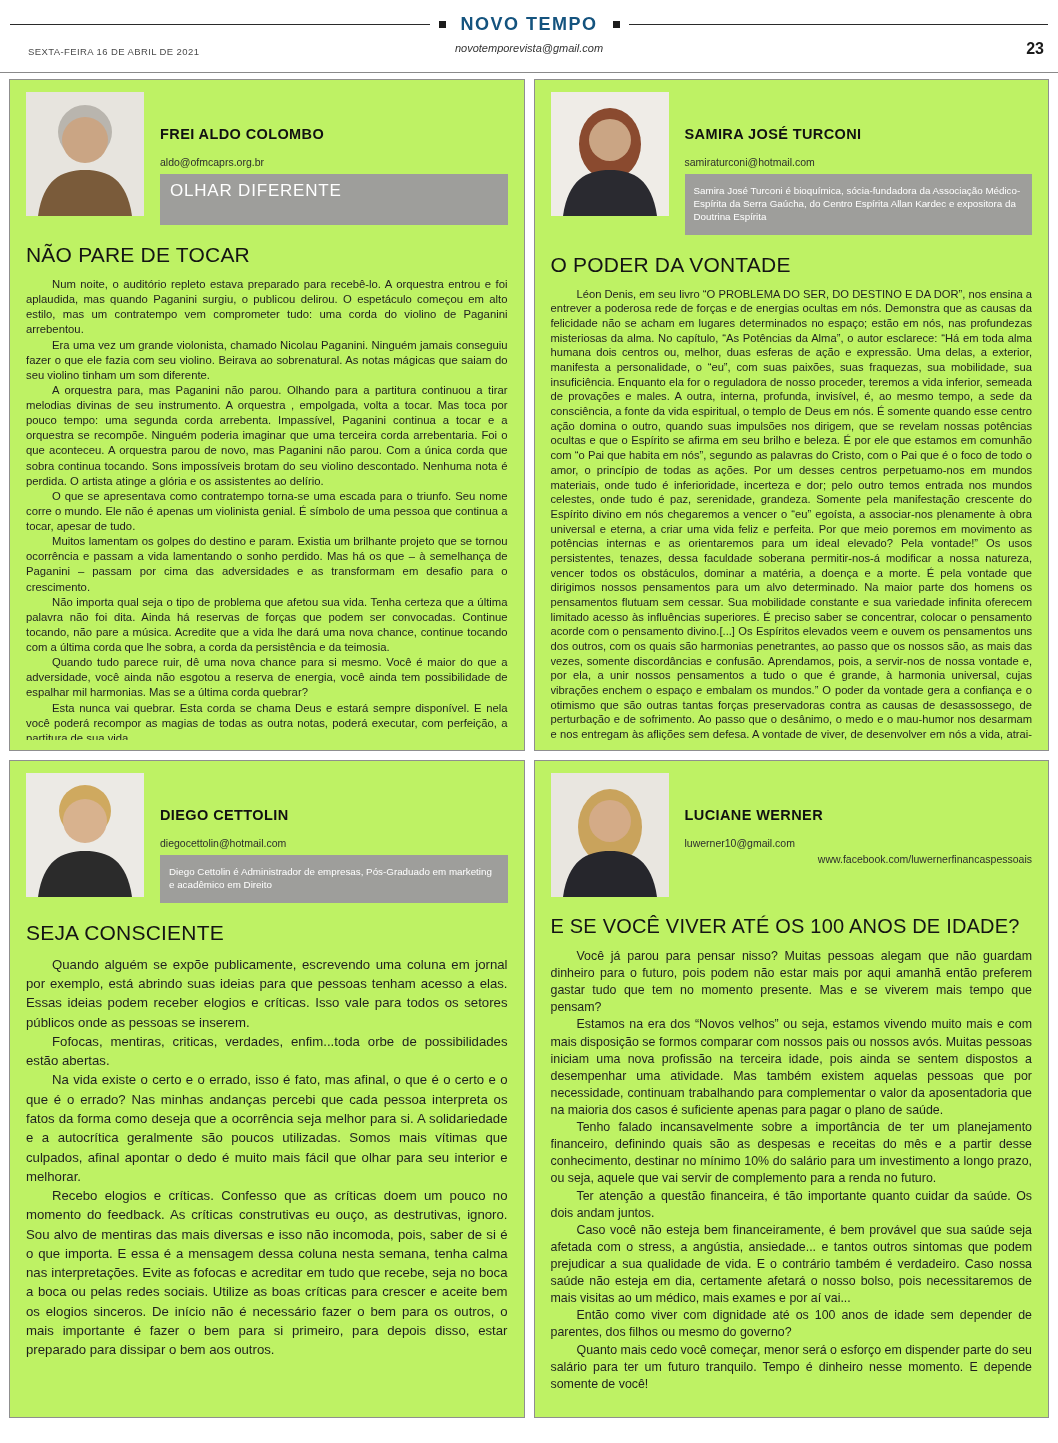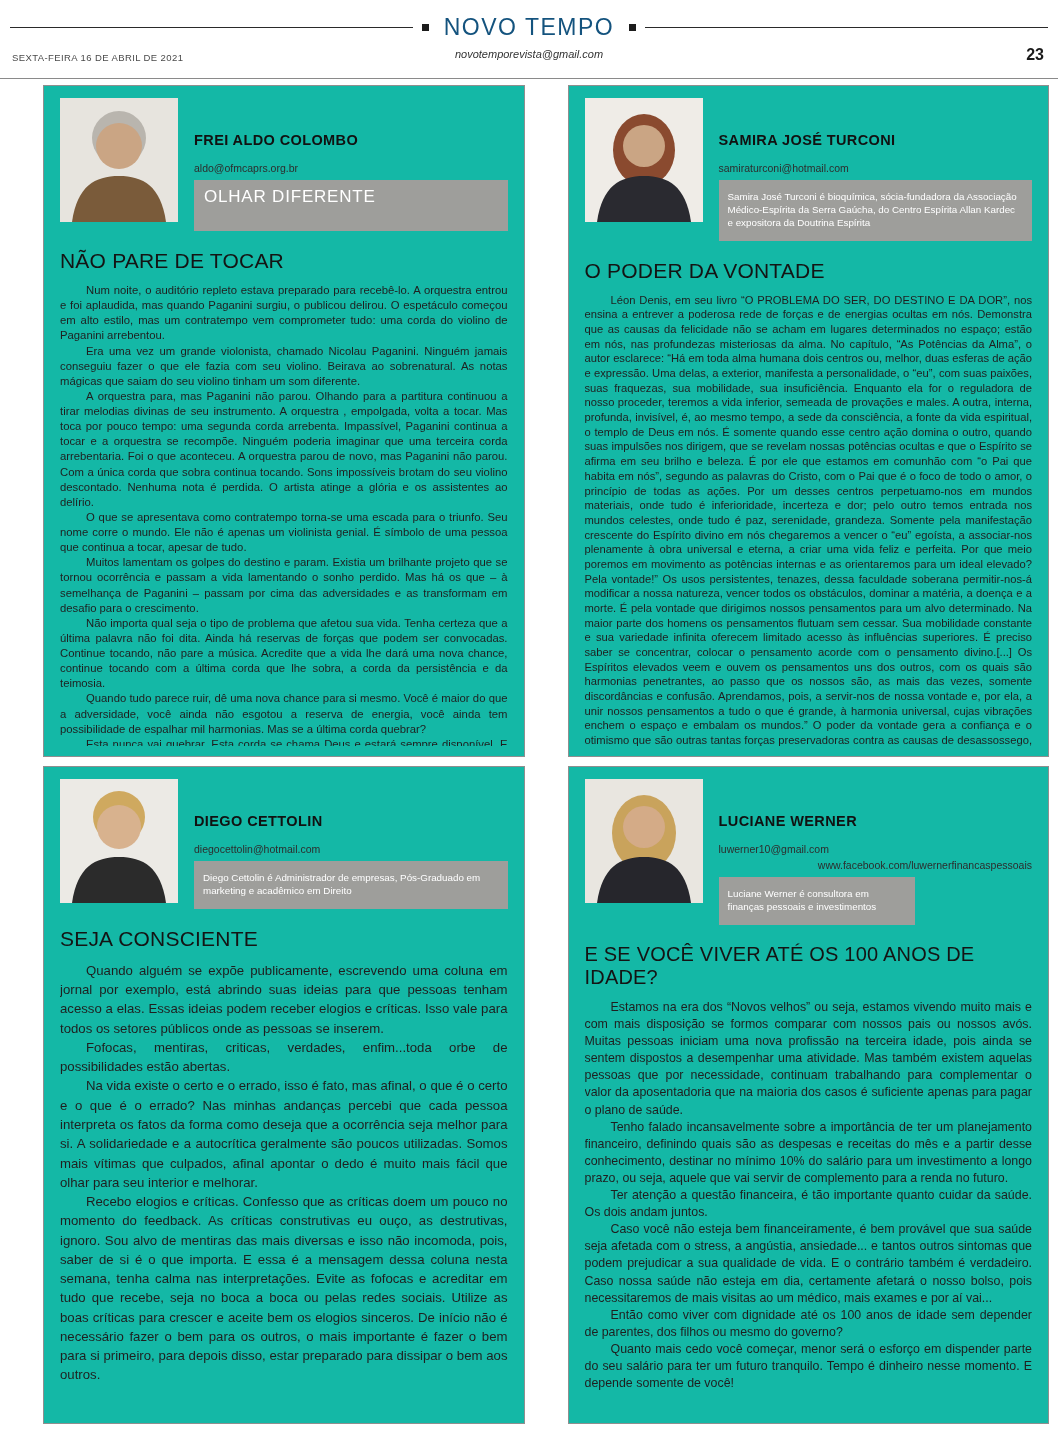--- a/index.html
+++ b/index.html
@@ -10,48 +10,48 @@
     color: #222; overflow: hidden; position: relative;
   }
   .page { width: 1058px; height: 1443px; background: #fff; }
 
   
   .page-header { padding: 14px 10px 0 10px; border-bottom: 1px solid #8a8a8a; }
   .masthead-row { display: flex; align-items: center; }
   .masthead-rule { flex: 1; border-top: 1.5px solid #2a2a2a; }
   .masthead-marker { width: 7px; height: 7px; background: #1c1c1c; margin: 0 9px; flex: none; }
   .masthead-title {
-    font-size: 23px; font-weight: normal; letter-spacing: 1.5px;
+    font-size: 18px; font-weight: bold; letter-spacing: 1.5px;
     color: #14537e; padding: 0 6px; white-space: nowrap;
   }
   .masthead-info { position: relative; height: 34px; margin-top: 3px; }
   .issue-date {
-    position: absolute; left: 2px; top: 8px;
+    position: absolute; left: 18px; top: 8px;
     font-size: 9.5px; letter-spacing: .4px; color: #4a4a4a;
   }
   .masthead-email {
     position: absolute; left: 0; right: 0; top: 4px; text-align: center;
     font-style: italic; font-size: 11px; color: #333;
   }
   .page-number {
     position: absolute; right: 4px; top: 2px;
     font-size: 16px; font-weight: bold; color: #1a1a1a;
   }
 
   
   .content {
     display: grid;
     grid-template-columns: 1fr 1fr;
     grid-template-rows: 672px 658px;
     gap: 9px; padding: 6px 9px 8px 9px;
   }
   .article {
-    border: 1px solid #8f8f8f; background: #14b8a6;
+    border: 1px solid #8f8f8f; background: #bef264;
     padding: 12px 16px 10px 16px;
-    display: flex; flex-direction: column; overflow: hidden; margin-left: 34px;
+    display: flex; flex-direction: column; overflow: hidden;
   }
 
   
   .art-header { display: flex; min-height: 124px; }
   .photo {
     width: 118px; height: 124px; flex: none;
     background: #e9e7e2; overflow: hidden;
   }
   .photo svg { display: block; width: 118px; height: 124px; }
   .art-meta { flex: 1; display: flex; flex-direction: column; padding-left: 16px; }
@@ -197,25 +197,25 @@
             <ellipse cx="59" cy="54" rx="32" ry="38" fill="#c9a35c"></ellipse>
             <circle cx="59" cy="48" r="21" fill="#d4ab87"></circle>
             <path d="M12 124 c5 -36 23 -46 47 -46 c24 0 42 10 47 46 z" fill="#26262c"></path>
           </svg>
         </div>
         <div class="art-meta">
           <h2 class="author">LUCIANE WERNER</h2>
           <div class="contact">luwerner10@gmail.com</div>
           <div class="contact">www.facebook.com/luwernerfinancaspessoais</div>
           <div class="meta-spacer"></div>
-          <div class="banner banner-bio banner-narrow">Luciane Werner é consultora em finanças pessoais e investimentos</div>
         </div>
       </div>
       <h1 class="headline">E SE VOCÊ VIVER ATÉ OS 100 ANOS DE IDADE?</h1>
       <div class="art-body">
+          <p>Você já parou para pensar nisso? Muitas pessoas alegam que não guardam dinheiro para o futuro, pois podem não estar mais por aqui amanhã então preferem gastar tudo que tem no momento presente. Mas e se viverem mais tempo que pensam?</p>
           <p>Estamos na era dos “Novos velhos” ou seja, estamos vivendo muito mais e com mais disposição se formos comparar com nossos pais ou nossos avós. Muitas pessoas iniciam uma nova profissão na terceira idade, pois ainda se sentem dispostos a desempenhar uma atividade. Mas também existem aquelas pessoas que por necessidade, continuam trabalhando para complementar o valor da aposentadoria que na maioria dos casos é suficiente apenas para pagar o plano de saúde.</p>
           <p>Tenho falado incansavelmente sobre a importância de ter um planejamento financeiro, definindo quais são as despesas e receitas do mês e a partir desse conhecimento, destinar no mínimo 10% do salário para um investimento a longo prazo, ou seja, aquele que vai servir de complemento para a renda no futuro.</p>
           <p>Ter atenção a questão financeira, é tão importante quanto cuidar da saúde. Os dois andam juntos.</p>
           <p>Caso você não esteja bem financeiramente, é bem provável que sua saúde seja afetada com o stress, a angústia, ansiedade... e tantos outros sintomas que podem prejudicar a sua qualidade de vida. E o contrário também é verdadeiro. Caso nossa saúde não esteja em dia, certamente afetará o nosso bolso, pois necessitaremos de mais visitas ao um médico, mais exames e por aí vai...</p>
           <p>Então como viver com dignidade até os 100 anos de idade sem depender de parentes, dos filhos ou mesmo do governo?</p>
           <p>Quanto mais cedo você começar, menor será o esforço em dispender parte do seu salário para ter um futuro tranquilo. Tempo é dinheiro nesse momento. E depende somente de você!</p>
         </div>
     </section>
 
   </main>

